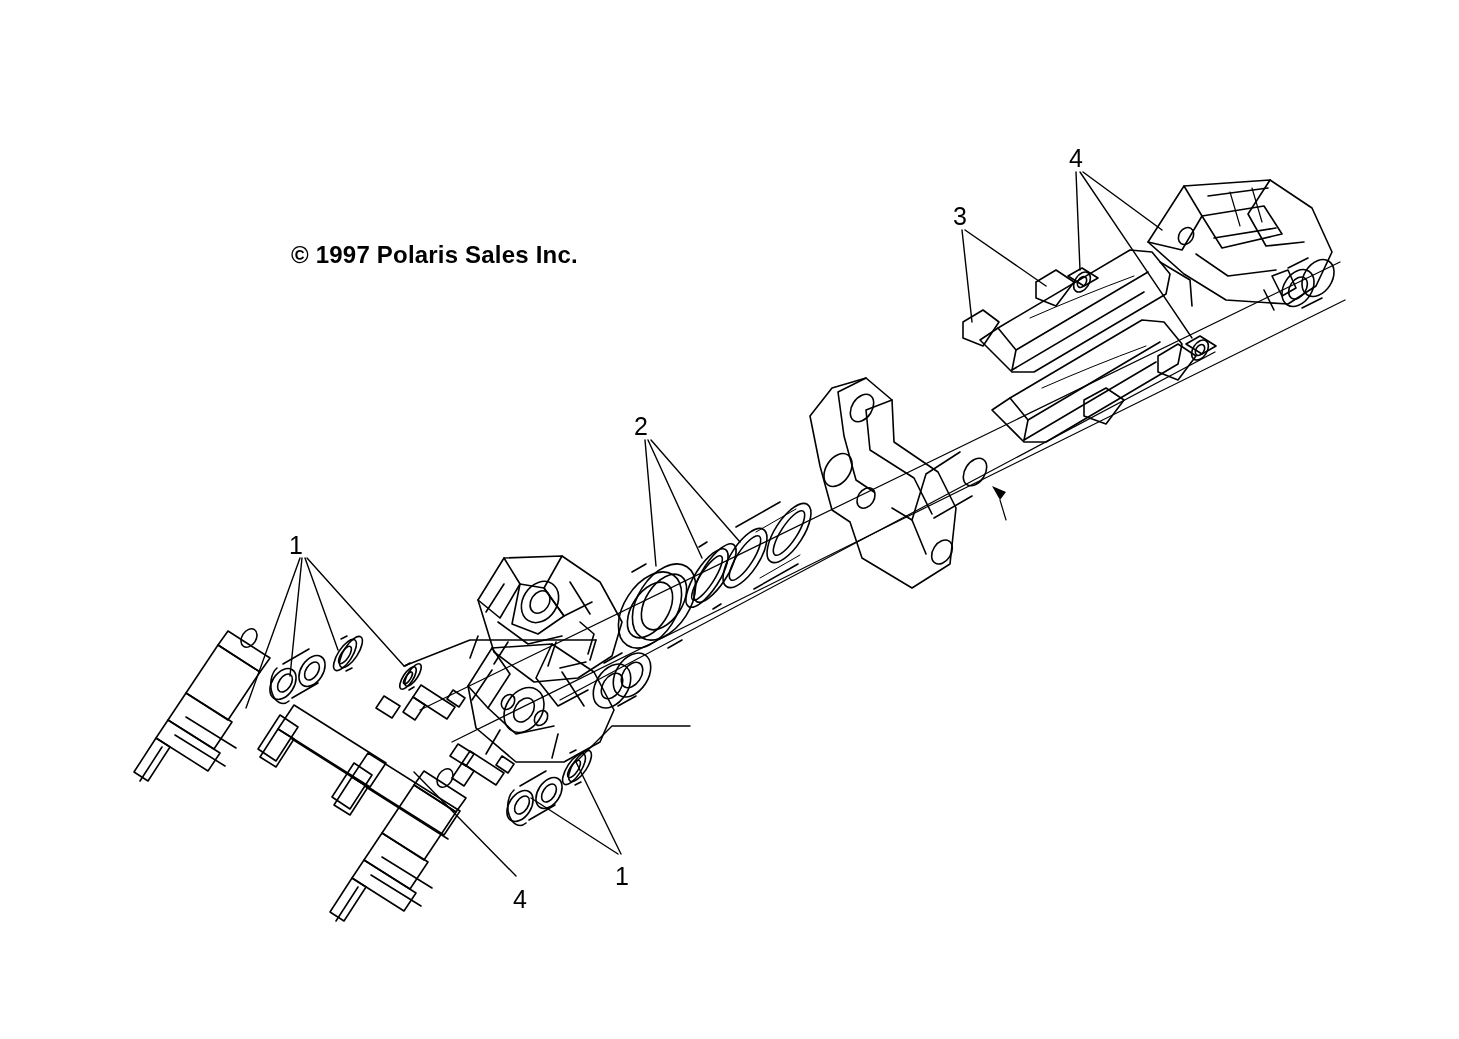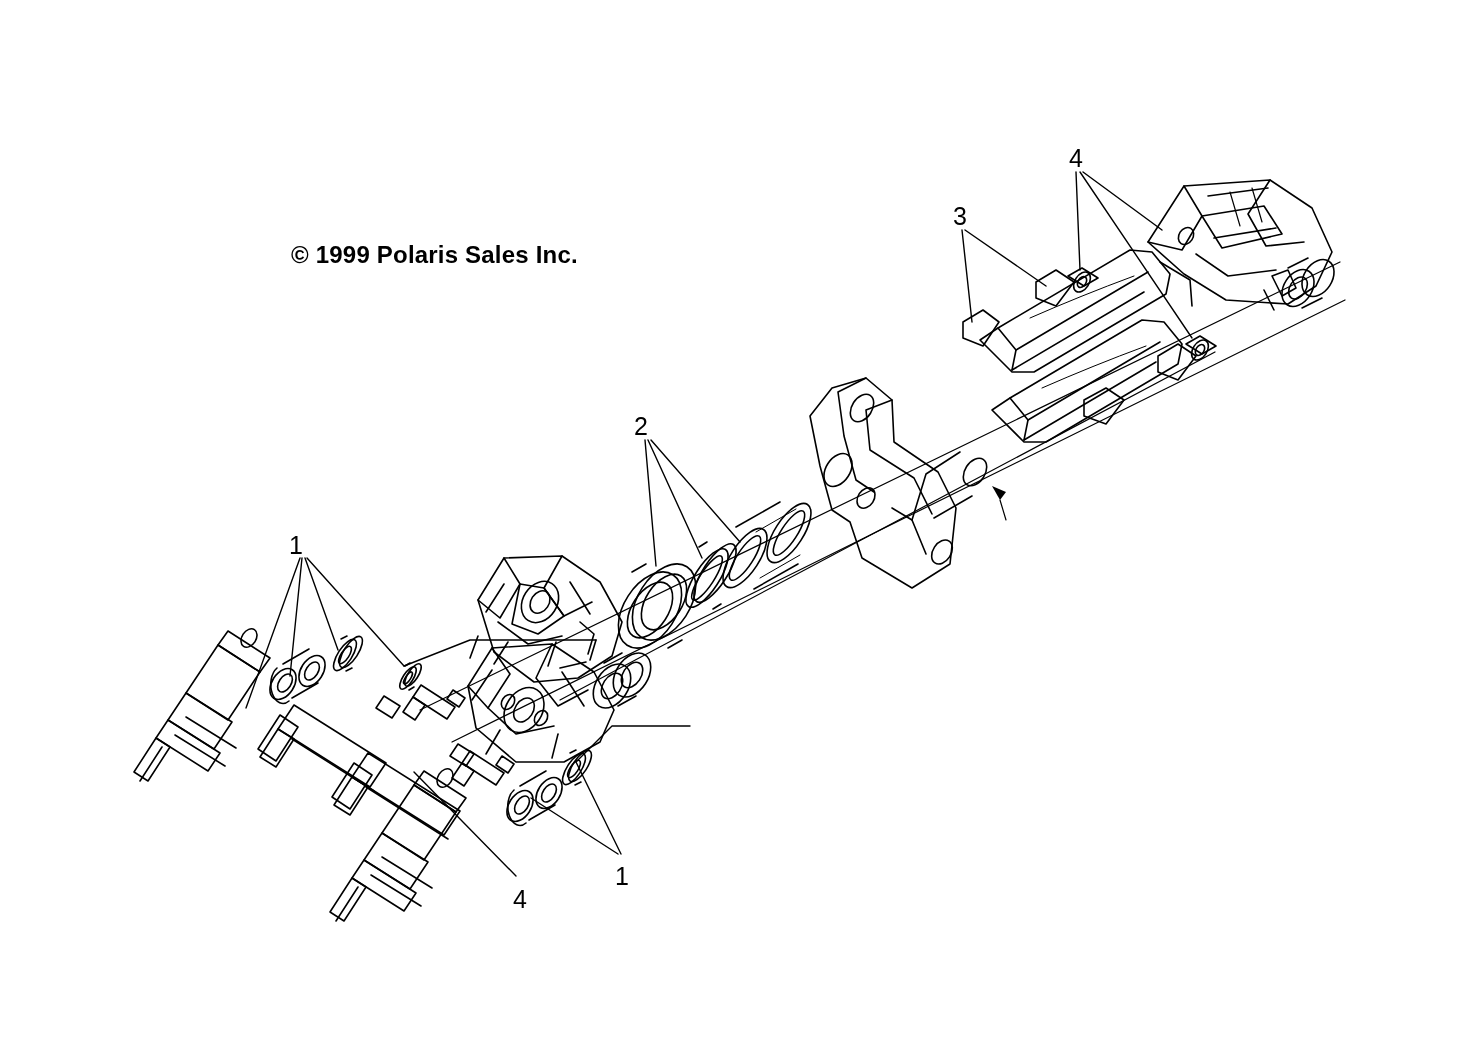--- a/index.html
+++ b/index.html
@@ -309,21 +309,21 @@
 
         <path d="M516 876 L414 772"></path>
 
         <path d="M404 666 L470 640 L596 640"></path>
         <path d="M576 762 L612 726 L690 726"></path>
       </g>
 
     </g>
   </svg>
 
-  <div class="copyright-notice">© 1999 Polaris Sales Inc.</div>
+  <div class="copyright-notice">© 1997 Polaris Sales Inc.</div>
 
   <div class="callout" style="left:289px; top:533px;">1</div>
   <div class="callout" style="left:634px; top:414px;">2</div>
   <div class="callout" style="left:953px; top:204px;">3</div>
   <div class="callout" style="left:1069px; top:146px;">4</div>
   <div class="callout" style="left:615px; top:864px;">1</div>
   <div class="callout" style="left:513px; top:887px;">4</div>
 
 </div>
 

